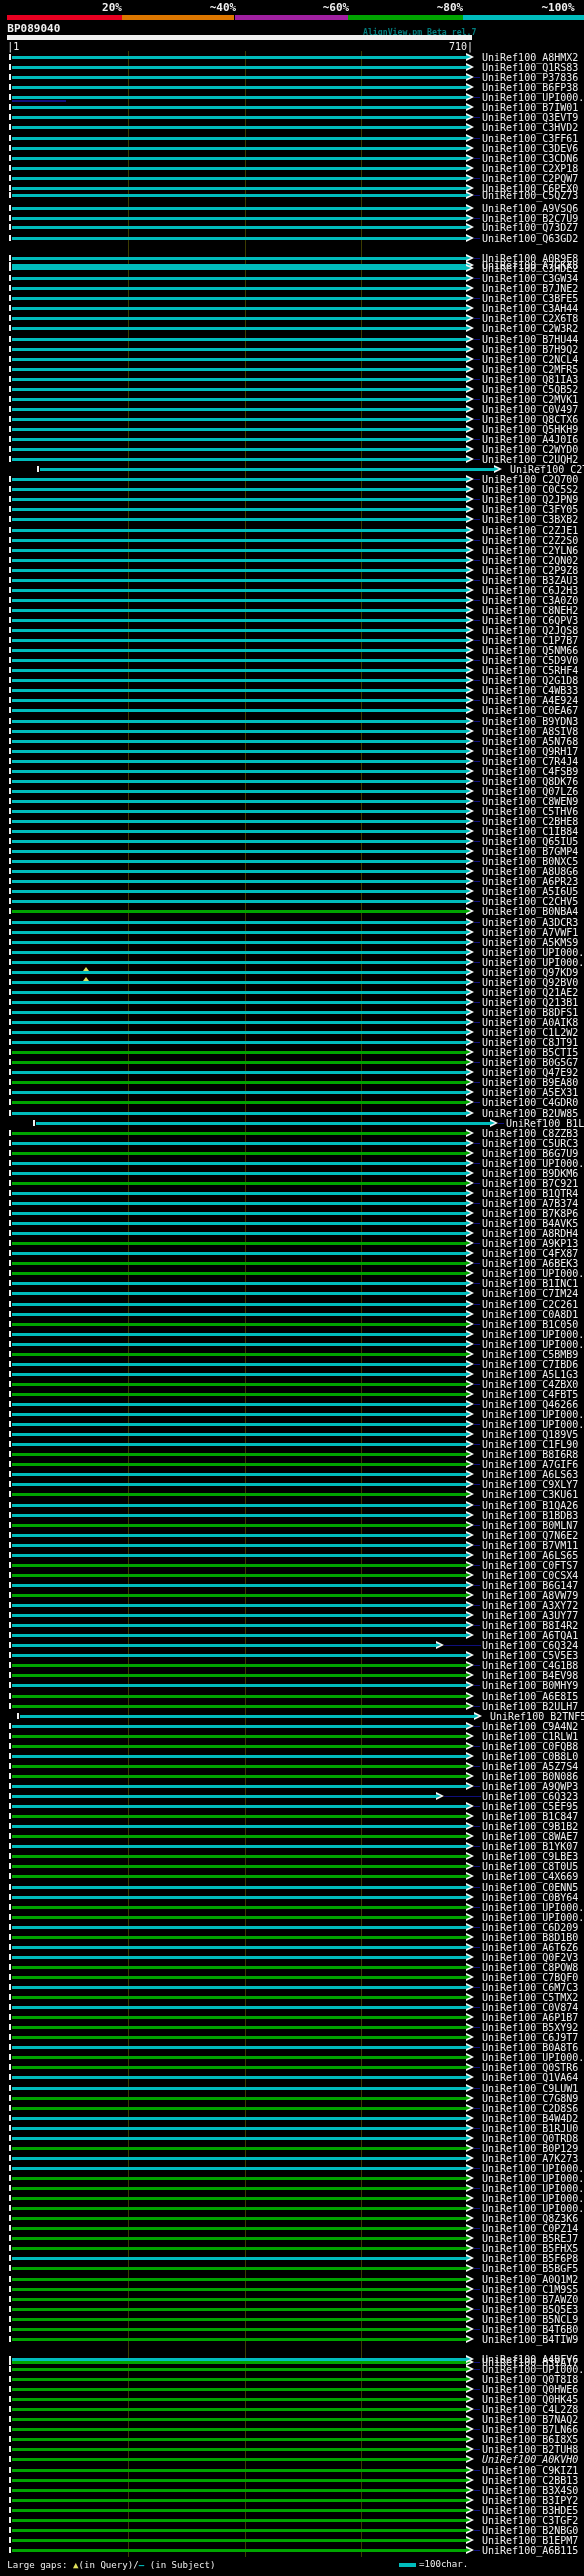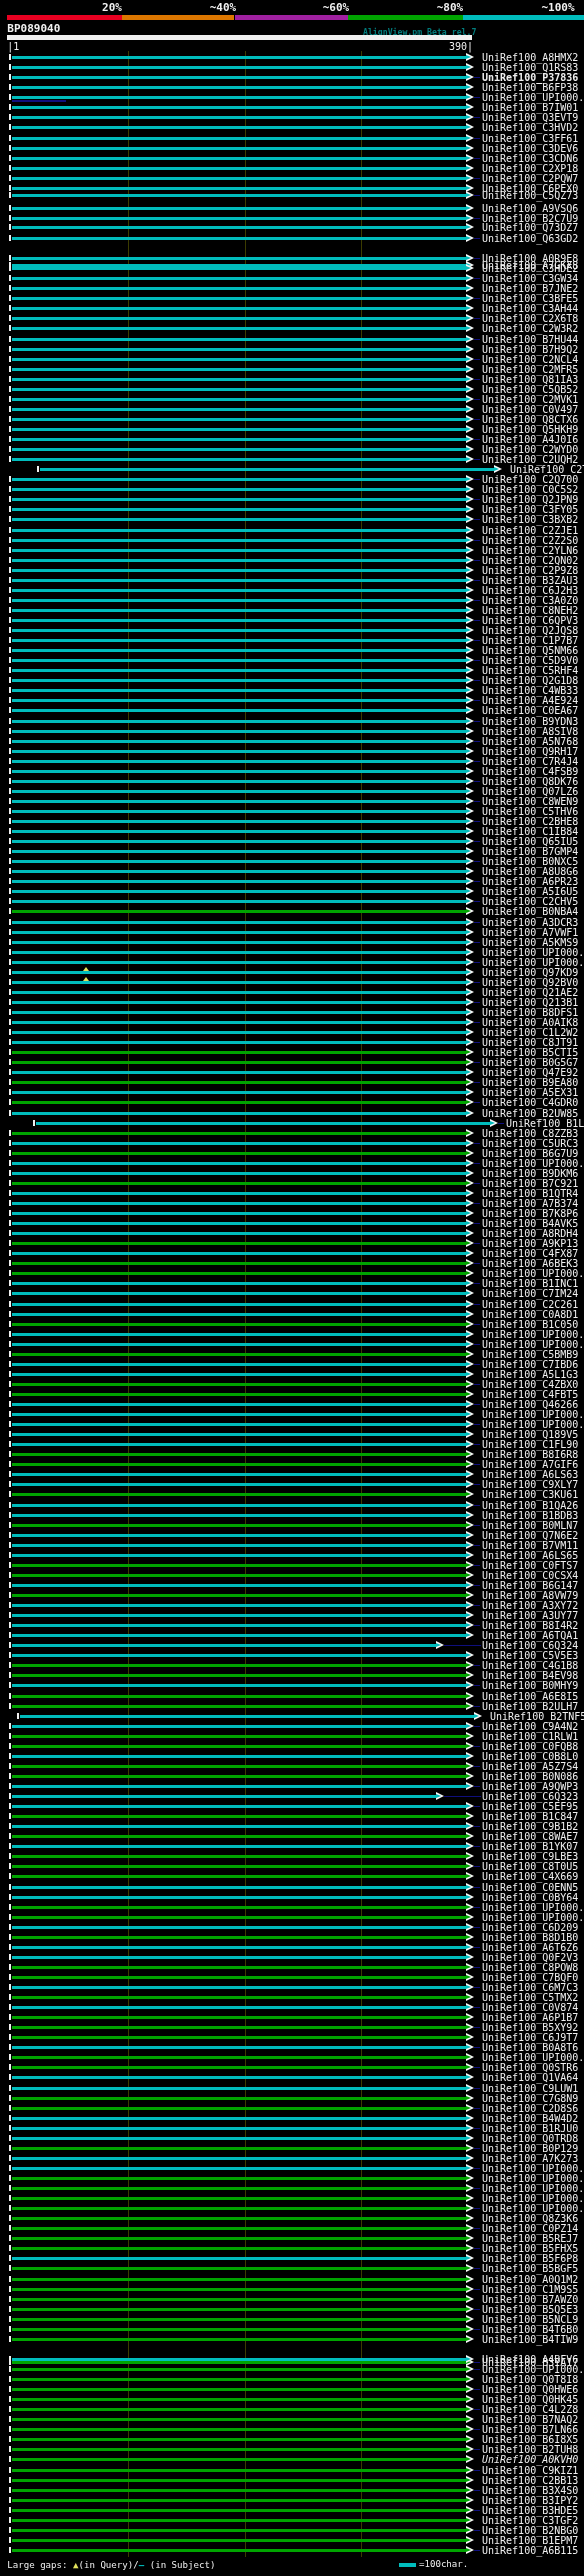--- a/index.html
+++ b/index.html
@@ -47,42 +47,42 @@
       <div class="seg" style="left: 7.3px; width: 115px; background: rgb(232, 0, 33);"></div>
       <div class="seg" style="left: 122px; width: 112px; background: rgb(221, 119, 0);"></div>
       <div class="seg" style="left: 235px; width: 113px; background: rgb(160, 32, 160);"></div>
       <div class="seg" style="left: 348px; width: 115px; background: rgb(0, 164, 0);"></div>
       <div class="seg" style="left: 463px; width: 122px; background: rgb(0, 188, 188);"></div>
     </div>
   <div id="query-title">BP089040</div>
   <div id="watermark">AlignView.pm Beta rel.7</div>
   <div id="query-bar"></div>
   <div id="query-start">|1</div>
-  <div id="query-end">390|</div>
+  <div id="query-end">710|</div>
   <div id="grid">
       <div class="gridline" style="left: 128px;"></div>
       <div class="gridline" style="left: 245px;"></div>
       <div class="gridline" style="left: 361px;"></div>
     </div>
   <div id="rows">
       <div class="row" style="top: 52px;">
         <div class="tick"></div>
         <div class="bar" style="width: 454px; background: rgb(0, 188, 188);"></div>
         <div class="arrow-outer" style="left: 466px;"></div>
         <div class="arrow-inner" style="left: 466px; border-left-color: rgb(0, 188, 188);"></div>
         <div class="rlabel">UniRef100_A8HMX2</div>
       </div>
       <div class="row" style="top: 62px;">
         <div class="tick"></div>
         <div class="bar" style="width: 454px; background: rgb(0, 188, 188);"></div>
         <div class="arrow-outer" style="left: 466px;"></div>
         <div class="arrow-inner" style="left: 466px; border-left-color: rgb(0, 188, 188);"></div>
         <div class="rlabel">UniRef100_Q1RS83</div>
       </div>
-      <div class="row" style="top: 72px; font-weight: bold;">
+      <div class="row" style="top: 72px;">
         <div class="tick"></div>
         <div class="bar" style="width: 454px; background: rgb(0, 188, 188);"></div>
         <div class="arrow-outer" style="left: 466px;"></div>
         <div class="arrow-inner" style="left: 466px; border-left-color: rgb(0, 188, 188);"></div>
         <div class="connector" style="left: 474px; width: 6.4px;"></div>
         <div class="rlabel">UniRef100_P37836</div>
       </div>
       <div class="row" style="top: 82px;">
         <div class="tick"></div>
         <div class="bar" style="width: 454px; background: rgb(0, 188, 188);"></div>

